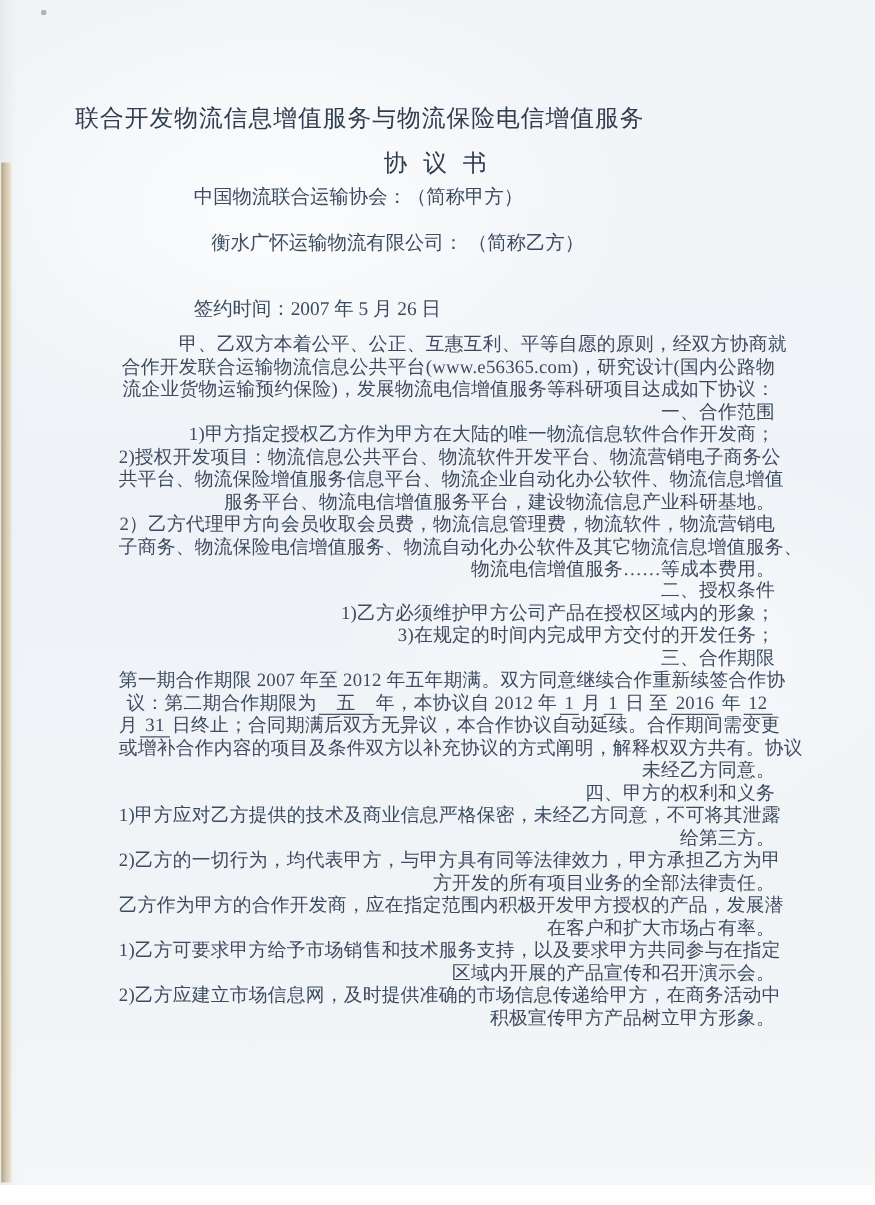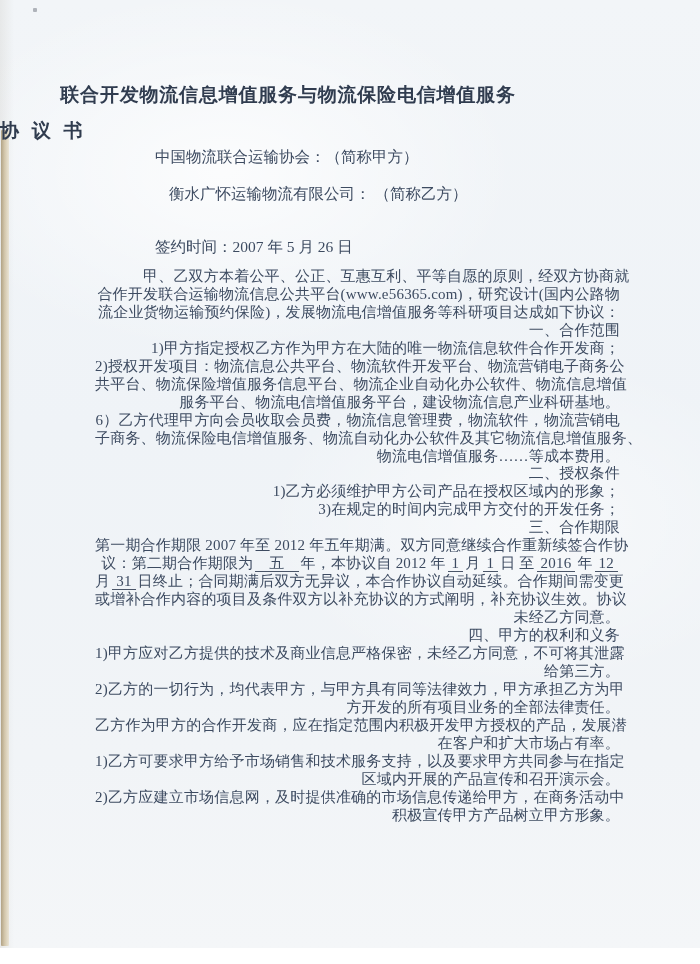--- a/index.html
+++ b/index.html
@@ -46,32 +46,32 @@
     opacity: 0.65;
     border-radius: 1px;
   }
   .title-line1 {
     position: absolute;
     top: 82px;
     left: 0;
     width: 576px;
     text-align: center;
     font-size: 19px;
-    font-weight: bold;
+    font-weight: normal;
     letter-spacing: 0.8px;
     color: #303c4f;
   }
   .title-line2 {
     position: absolute;
     top: 118px;
     left: 0;
     width: 700px;
-    text-align: left;
+    text-align: center;
     font-size: 19px;
-    font-weight: bold;
+    font-weight: normal;
     letter-spacing: 4px;
     color: #303c4f;
   }
   .party-a { position: absolute; top: 147px; left: 155px; font-size: 15.5px; }
   .party-b { position: absolute; top: 184px; left: 169px; font-size: 15.5px; }
   .sign-place { position: absolute; top: 216px; left: 155px; font-size: 15.5px; }
   .sign-time  { position: absolute; top: 237px; left: 155px; font-size: 15.5px; }
   .body-text {
     position: absolute;
     top: 268px;
@@ -109,31 +109,31 @@
 
   <div class="body-text">
       <span class="line ind-p"><span>甲、乙双方本着公平、公正、互惠互利、平等自愿的原则，经双方协商就</span></span>
       <span class="line"><span>合作开发联合运输物流信息公共平台(www.e56365.com)，研究设计(国内公路物</span></span>
       <span class="line"><span>流企业货物运输预约保险)，发展物流电信增值服务等科研项目达成如下协议：</span></span>
       <span class="line ind-s"><span>一、合作范围</span></span>
       <span class="line"><span>1)甲方指定授权乙方作为甲方在大陆的唯一物流信息软件合作开发商；</span></span>
       <span class="line"><span>2)授权开发项目：物流信息公共平台、物流软件开发平台、物流营销电子商务公</span></span>
       <span class="line"><span>共平台、物流保险增值服务信息平台、物流企业自动化办公软件、物流信息增值</span></span>
       <span class="line"><span>服务平台、物流电信增值服务平台，建设物流信息产业科研基地。</span></span>
-      <span class="line"><span>6）乙方代理甲方向会员收取会员费，物流信息管理费，物流软件，物流营销电</span></span>
+      <span class="line"><span>2）乙方代理甲方向会员收取会员费，物流信息管理费，物流软件，物流营销电</span></span>
       <span class="line"><span>子商务、物流保险电信增值服务、物流自动化办公软件及其它物流信息增值服务、</span></span>
       <span class="line"><span>物流电信增值服务……等成本费用。</span></span>
       <span class="line ind-s"><span>二、授权条件</span></span>
       <span class="line"><span>1)乙方必须维护甲方公司产品在授权区域内的形象；</span></span>
       <span class="line"><span>3)在规定的时间内完成甲方交付的开发任务；</span></span>
       <span class="line ind-s"><span>三、合作期限</span></span>
       <span class="line"><span>第一期合作期限 2007 年至 2012 年五年期满。双方同意继续合作重新续签合作协</span></span>
       <span class="line"><span>议：第二期合作期限为</span><span class="u w">五</span><span>年，本协议自 2012 年</span><span class="u">1</span><span>月</span><span class="u">1</span><span>日 至</span><span class="u">2016</span><span>年</span><span class="u">12</span></span>
       <span class="line"><span>月</span><span class="u">31</span><span>日终止；合同期满后双方无异议，本合作协议自动延续。合作期间需变更</span></span>
-      <span class="line"><span>或增补合作内容的项目及条件双方以补充协议的方式阐明，补充协议生效。协议</span></span>
+      <span class="line"><span>或增补合作内容的项目及条件双方以补充协议的方式阐明，解释权双方共有。协议</span></span>
       <span class="line"><span>未经乙方同意。</span></span>
       <span class="line ind-s"><span>四、甲方的权利和义务</span></span>
       <span class="line"><span>1)甲方应对乙方提供的技术及商业信息严格保密，未经乙方同意，不可将其泄露</span></span>
       <span class="line"><span>给第三方。</span></span>
       <span class="line"><span>2)乙方的一切行为，均代表甲方，与甲方具有同等法律效力，甲方承担乙方为甲</span></span>
       <span class="line"><span>方开发的所有项目业务的全部法律责任。</span></span>
       <span class="line"><span>乙方作为甲方的合作开发商，应在指定范围内积极开发甲方授权的产品，发展潜</span></span>
       <span class="line"><span>在客户和扩大市场占有率。</span></span>
       <span class="line"><span>1)乙方可要求甲方给予市场销售和技术服务支持，以及要求甲方共同参与在指定</span></span>
       <span class="line"><span>区域内开展的产品宣传和召开演示会。</span></span>

